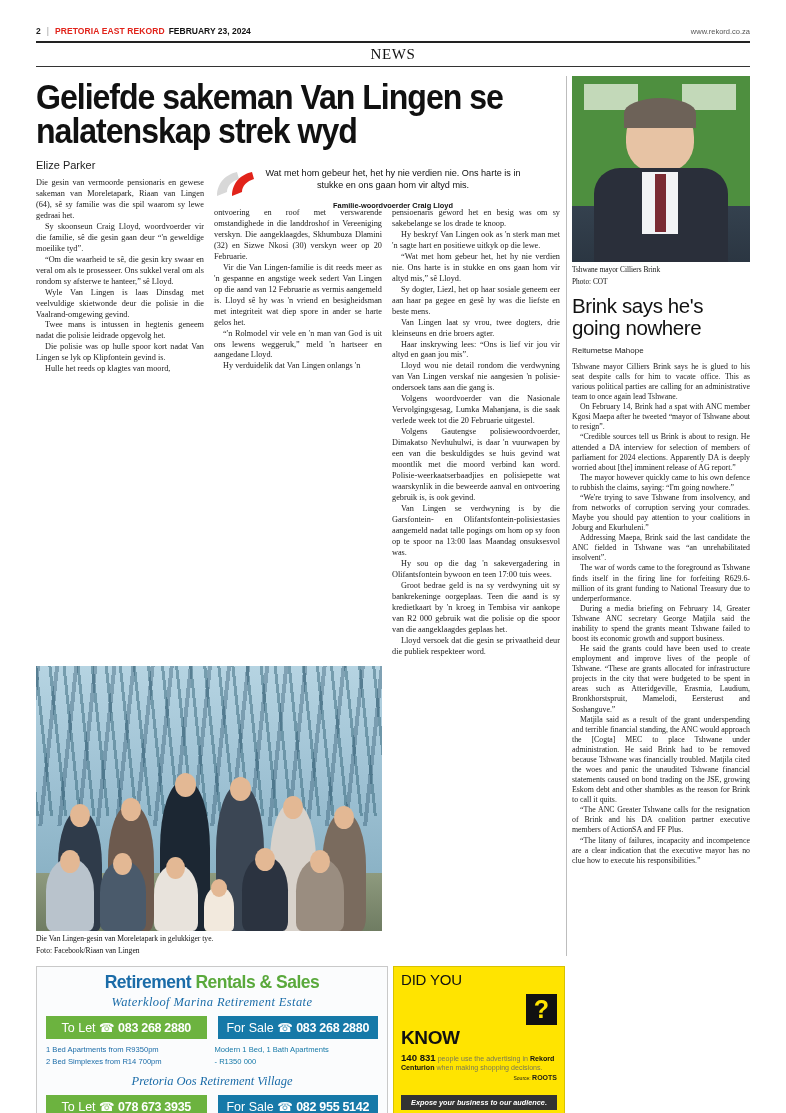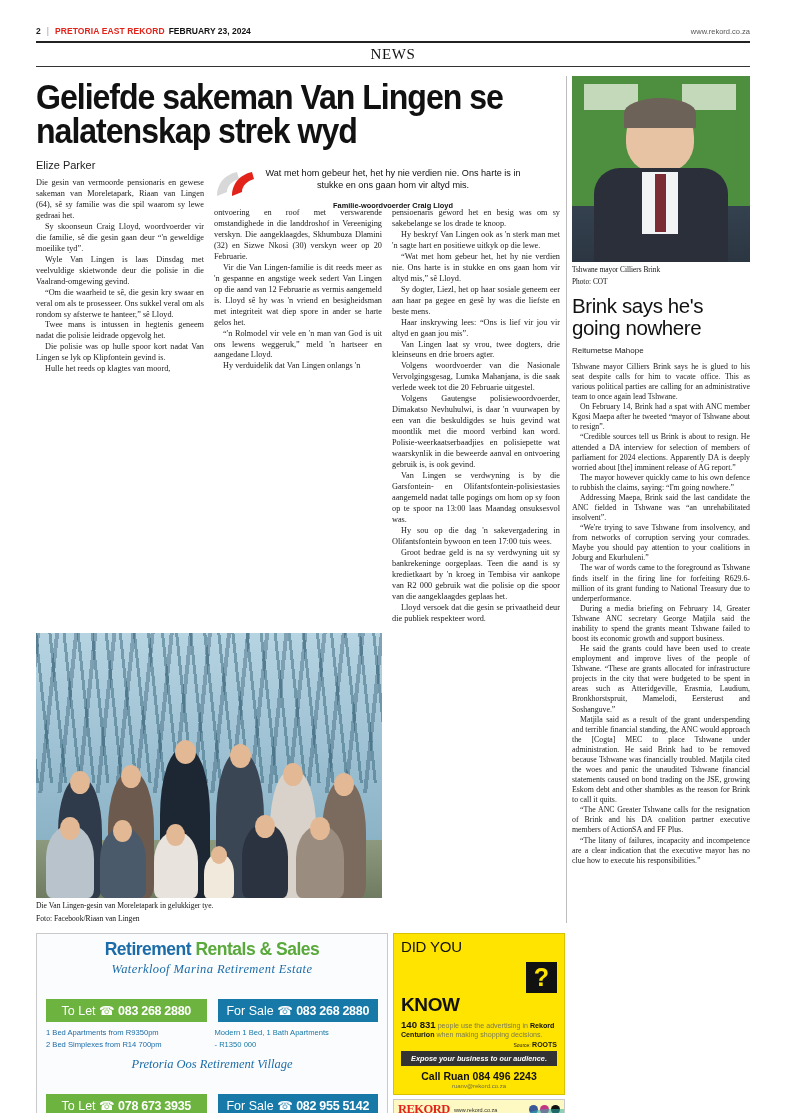--- a/index.html
+++ b/index.html
@@ -78,21 +78,21 @@
 
   
   .adzone { display:flex; gap:5px; margin-top:10px; }
   .ad-retire { width:352px; border:1px solid #c9c9c9; background:#fbfcfd; position:relative; overflow:hidden; }
   .ad-retire-inner { position:relative; z-index:2; padding:7px 9px 5px; }
   .rt-title { text-align:center; font-size:17.5px; font-weight:bold; letter-spacing:-.5px; line-height:1; }
   .rt-title .b { color:#1b6ca8; }
   .rt-title .g { color:#5aa93c; }
   .rt-script { text-align:center; font-family:"Liberation Serif", serif; font-style:italic;
      color:#1b6ca8; font-size:12.5px; margin-top:3px; letter-spacing:.4px; }
-  .rt-bars { display:flex; gap:11px; margin-top:22px;border-radius:8px; }
+  .rt-bars { display:flex; gap:11px; margin-top:6px;border-radius:8px; }
   .bar { flex:1; padding:4px 2px; text-align:center; color:#fff; font-size:12.5px; }
   .bar.green { background:#6cb33f; }
   .bar.blue  { background:#1679a8; }
   .bar b { font-weight:bold; letter-spacing:-.3px; }
   .rt-cols { display:flex; gap:5px; margin-top:5px; }
   .rt-c { flex:1; font-size:7.6px; line-height:1.55; color:#1b6ca8; }
   .rt-c2 { flex:1; font-size:7.6px; line-height:1.55; color:#1679a8; }
   .rt-script2 { text-align:center; font-family:"Liberation Serif", serif; font-style:italic;
      color:#1b6ca8; font-size:12.5px; margin:7px 0 5px; }
 
@@ -103,21 +103,21 @@
   .dyk1 { font-size:15px; letter-spacing:-.2px; color:#111; }
   .dyk2 { font-size:19px; font-weight:bold; letter-spacing:-.4px; color:#111;margin-top:41px; }
   .qbox { width:31px; height:31px; background:#111; color:#ffe400; font-size:25px;
      font-weight:bold; display:flex; align-items:center; justify-content:center; margin-left:auto; }
   .dyk-stat { font-size:7.1px; line-height:1.3; margin-top:5px; color:#7a7a55; }
   .dyk-stat b { color:#111; font-size:9.6px; }
   .dyk-stat .em { color:#111; font-weight:bold; }
   .dyk-src { text-align:right; font-size:5px; color:#8a8a60; margin-top:1px; }
   .dyk-src span { font-weight:bold; color:#1a1a1a; font-size:7px; }
   .dyk-banner { background:#333; color:#fff; font-style:italic; font-weight:bold;
-     font-size:7.3px; text-align:center; padding:3px 2px; margin-top:3px; }
+     font-size:7.3px; text-align:center; padding:3px 2px; margin-top:14px; }
   .dyk-call { text-align:center; font-weight:bold; font-size:10.5px; margin-top:4px; color:#111; }
   .dyk-mail { text-align:center; font-size:6px; color:#6b6b4a; margin-top:1px; }
 
   .ad-gas { border:1px solid #c9c9c9; background:#fff; overflow:hidden; position:relative; }
   .gas-top { display:flex; align-items:center; gap:4px; padding:2px 4px; background:#fef9c3; }
   .gas-rekord { color:#e1231a; font-weight:bold; font-size:12.5px; letter-spacing:-.5px;
      font-family:"Liberation Serif", serif; }
   .gas-url { font-size:5.5px; color:#333; }
   .socials { display:flex; gap:2px; margin-left:auto; }
   .soc { width:9px; height:9px; border-radius:50%; display:block; }
@@ -151,22 +151,22 @@
 
       <h1 class="headline">Geliefde sakeman Van Lingen se nalatenskap strek wyd</h1>
       <div class="byline">Elize Parker</div>
 
       <div class="cols3">
 
         <div class="col">
           <div class="bodytxt">
             <p class="first">Die gesin van vermoorde pensionaris en gewese sakeman van Moreletapark, Riaan van Lingen (64), sê sy familie was die spil waarom sy lewe gedraai het.</p>
             <p>Sy skoonseun Craig Lloyd, woordvoerder vir die familie, sê die gesin gaan deur “'n geweldige moeilike tyd”.</p>
+            <p>“Om die waarheid te sê, die gesin kry swaar en veral om als te prosesseer. Ons sukkel veral om als rondom sy afsterwe te hanteer,” sê Lloyd.</p>
             <p>Wyle Van Lingen is laas Dinsdag met veelvuldige skietwonde deur die polisie in die Vaalrand-omgewing gevind.</p>
-            <p>“Om die waarheid te sê, die gesin kry swaar en veral om als te prosesseer. Ons sukkel veral om als rondom sy afsterwe te hanteer,” sê Lloyd.</p>
             <p>Twee mans is intussen in hegtenis geneem nadat die polisie leidrade opgevolg het.</p>
             <p>Die polisie was op hulle spoor kort nadat Van Lingen se lyk op Klipfontein gevind is.</p>
             <p>Hulle het reeds op klagtes van moord,</p>
           </div>
         </div>
 
         <div class="col">
           <div style="height:30px"></div>
           <div class="bodytxt">
             <p class="first">ontvoering en roof met verswarende omstandighede in die landdroshof in Vereeniging verskyn. Die aangeklaagdes, Skhumbuza Dlamini (32) en Sizwe Nkosi (30) verskyn weer op 20 Februarie.</p>
@@ -176,22 +176,23 @@
           </div>
         </div>
 
         <div class="col">
           <div style="height:30px"></div>
           <div class="bodytxt">
             <p class="first">pensioenaris geword het en besig was om sy sakebelange se los drade te knoop.</p>
             <p>Hy beskryf Van Lingen ook as 'n sterk man met 'n sagte hart en positiewe uitkyk op die lewe.</p>
             <p>“Wat met hom gebeur het, het hy nie verdien nie. Ons harte is in stukke en ons gaan hom vir altyd mis,” sê Lloyd.</p>
             <p>Sy dogter, Liezl, het op haar sosiale geneem eer aan haar pa gegee en gesê hy was die liefste en beste mens.</p>
+            <p>Van Lingen laat sy vrou, twee dogters, drie kleinseuns en drie broers agter.</p>
             <p>Haar inskrywing lees: “Ons is lief vir jou vir altyd en gaan jou mis”.</p>
-            <p>Van Lingen laat sy vrou, twee dogters, drie kleinseuns en drie broers agter.</p>
+            <p>Lloyd wou nie detail rondom die verdwyning van Van Lingen verskaf nie aangesien 'n polisie-ondersoek tans aan die gang is.</p>
             <p>Volgens woordvoerder van die Nasionale Vervolgingsgesag, Lumka Mahanjana, is die saak verlede week tot die 20 Februarie uitgestel.</p>
             <p>Volgens Gautengse polisiewoordvoerder, Dimakatso Nevhuhulwi, is daar 'n vuurwapen by een van die beskuldigdes se huis gevind wat moontlik met die moord verbind kan word. Polisie-weerkaatserbaadjies en polisiepette wat waarskynlik in die beweerde aanval en ontvoering gebruik is, is ook gevind.</p>
             <p>Van Lingen se verdwyning is by die Garsfontein- en Olifantsfontein-polisiestasies aangemeld nadat talle pogings om hom op sy foon op te spoor na 13:00 laas Maandag onsuksesvol was.</p>
             <p>Hy sou op die dag 'n sakevergadering in Olifantsfontein bywoon en teen 17:00 tuis wees.</p>
             <p>Groot bedrae geld is na sy verdwyning uit sy bankrekeninge oorgeplaas. Teen die aand is sy kredietkaart by 'n kroeg in Tembisa vir aankope van R2 000 gebruik wat die polisie op die spoor van die aangeklaagdes geplaas het.</p>
             <p>Lloyd versoek dat die gesin se privaatheid deur die publiek respekteer word.</p>
           </div>
         </div>
       </div>
 
@@ -270,22 +271,22 @@
       <div class="rcap">Photo: COT</div>
 
       <h2 class="sub-headline">Brink says he's going nowhere</h2>
       <div class="rbyline">Reitumetse Mahope</div>
 
       <div class="rbody">
         <p class="first">Tshwane mayor Cilliers Brink says he is glued to his seat despite calls for him to vacate office. This as various political parties are calling for an administrative team to once again lead Tshwane.</p>
         <p>On February 14, Brink had a spat with ANC member Kgosi Maepa after he tweeted “mayor of Tshwane about to resign”.</p>
         <p>“Credible sources tell us Brink is about to resign. He attended a DA interview for selection of members of parliament for 2024 elections. Apparently DA is deeply worried about [the] imminent release of AG report.”</p>
         <p>The mayor however quickly came to his own defence to rubbish the claims, saying: “I'm going nowhere.”</p>
+        <p>“We're trying to save Tshwane from insolvency, and from networks of corruption serving your comrades. Maybe you should pay attention to your coalitions in Joburg and Ekurhuleni.”</p>
         <p>Addressing Maepa, Brink said the last candidate the ANC fielded in Tshwane was “an unrehabilitated insolvent”.</p>
-        <p>“We're trying to save Tshwane from insolvency, and from networks of corruption serving your comrades. Maybe you should pay attention to your coalitions in Joburg and Ekurhuleni.”</p>
         <p>The war of words came to the foreground as Tshwane finds itself in the firing line for forfeiting R629.6-million of its grant funding to National Treasury due to underperformance.</p>
         <p>During a media briefing on February 14, Greater Tshwane ANC secretary George Matjila said the inability to spend the grants meant Tshwane failed to boost its economic growth and support business.</p>
         <p>He said the grants could have been used to create employment and improve lives of the people of Tshwane. “These are grants allocated for infrastructure projects in the city that were budgeted to be spent in areas such as Atteridgeville, Erasmia, Laudium, Bronkhorstspruit, Mamelodi, Eersterust and Soshanguve.”</p>
         <p>Matjila said as a result of the grant underspending and terrible financial standing, the ANC would approach the [Cogta] MEC to place Tshwane under administration. He said Brink had to be removed because Tshwane was financially troubled. Matjila cited the woes and panic the unaudited Tshwane financial statements caused on bond trading on the JSE, growing Eskom debt and other shambles as the reason for Brink to call it quits.</p>
         <p>“The ANC Greater Tshwane calls for the resignation of Brink and his DA coalition partner executive members of ActionSA and FF Plus.</p>
         <p>“The litany of failures, incapacity and incompetence are a clear indication that the executive mayor has no clue how to execute his responsibilities.”</p>
       </div>
     </div>
   </div>
 

